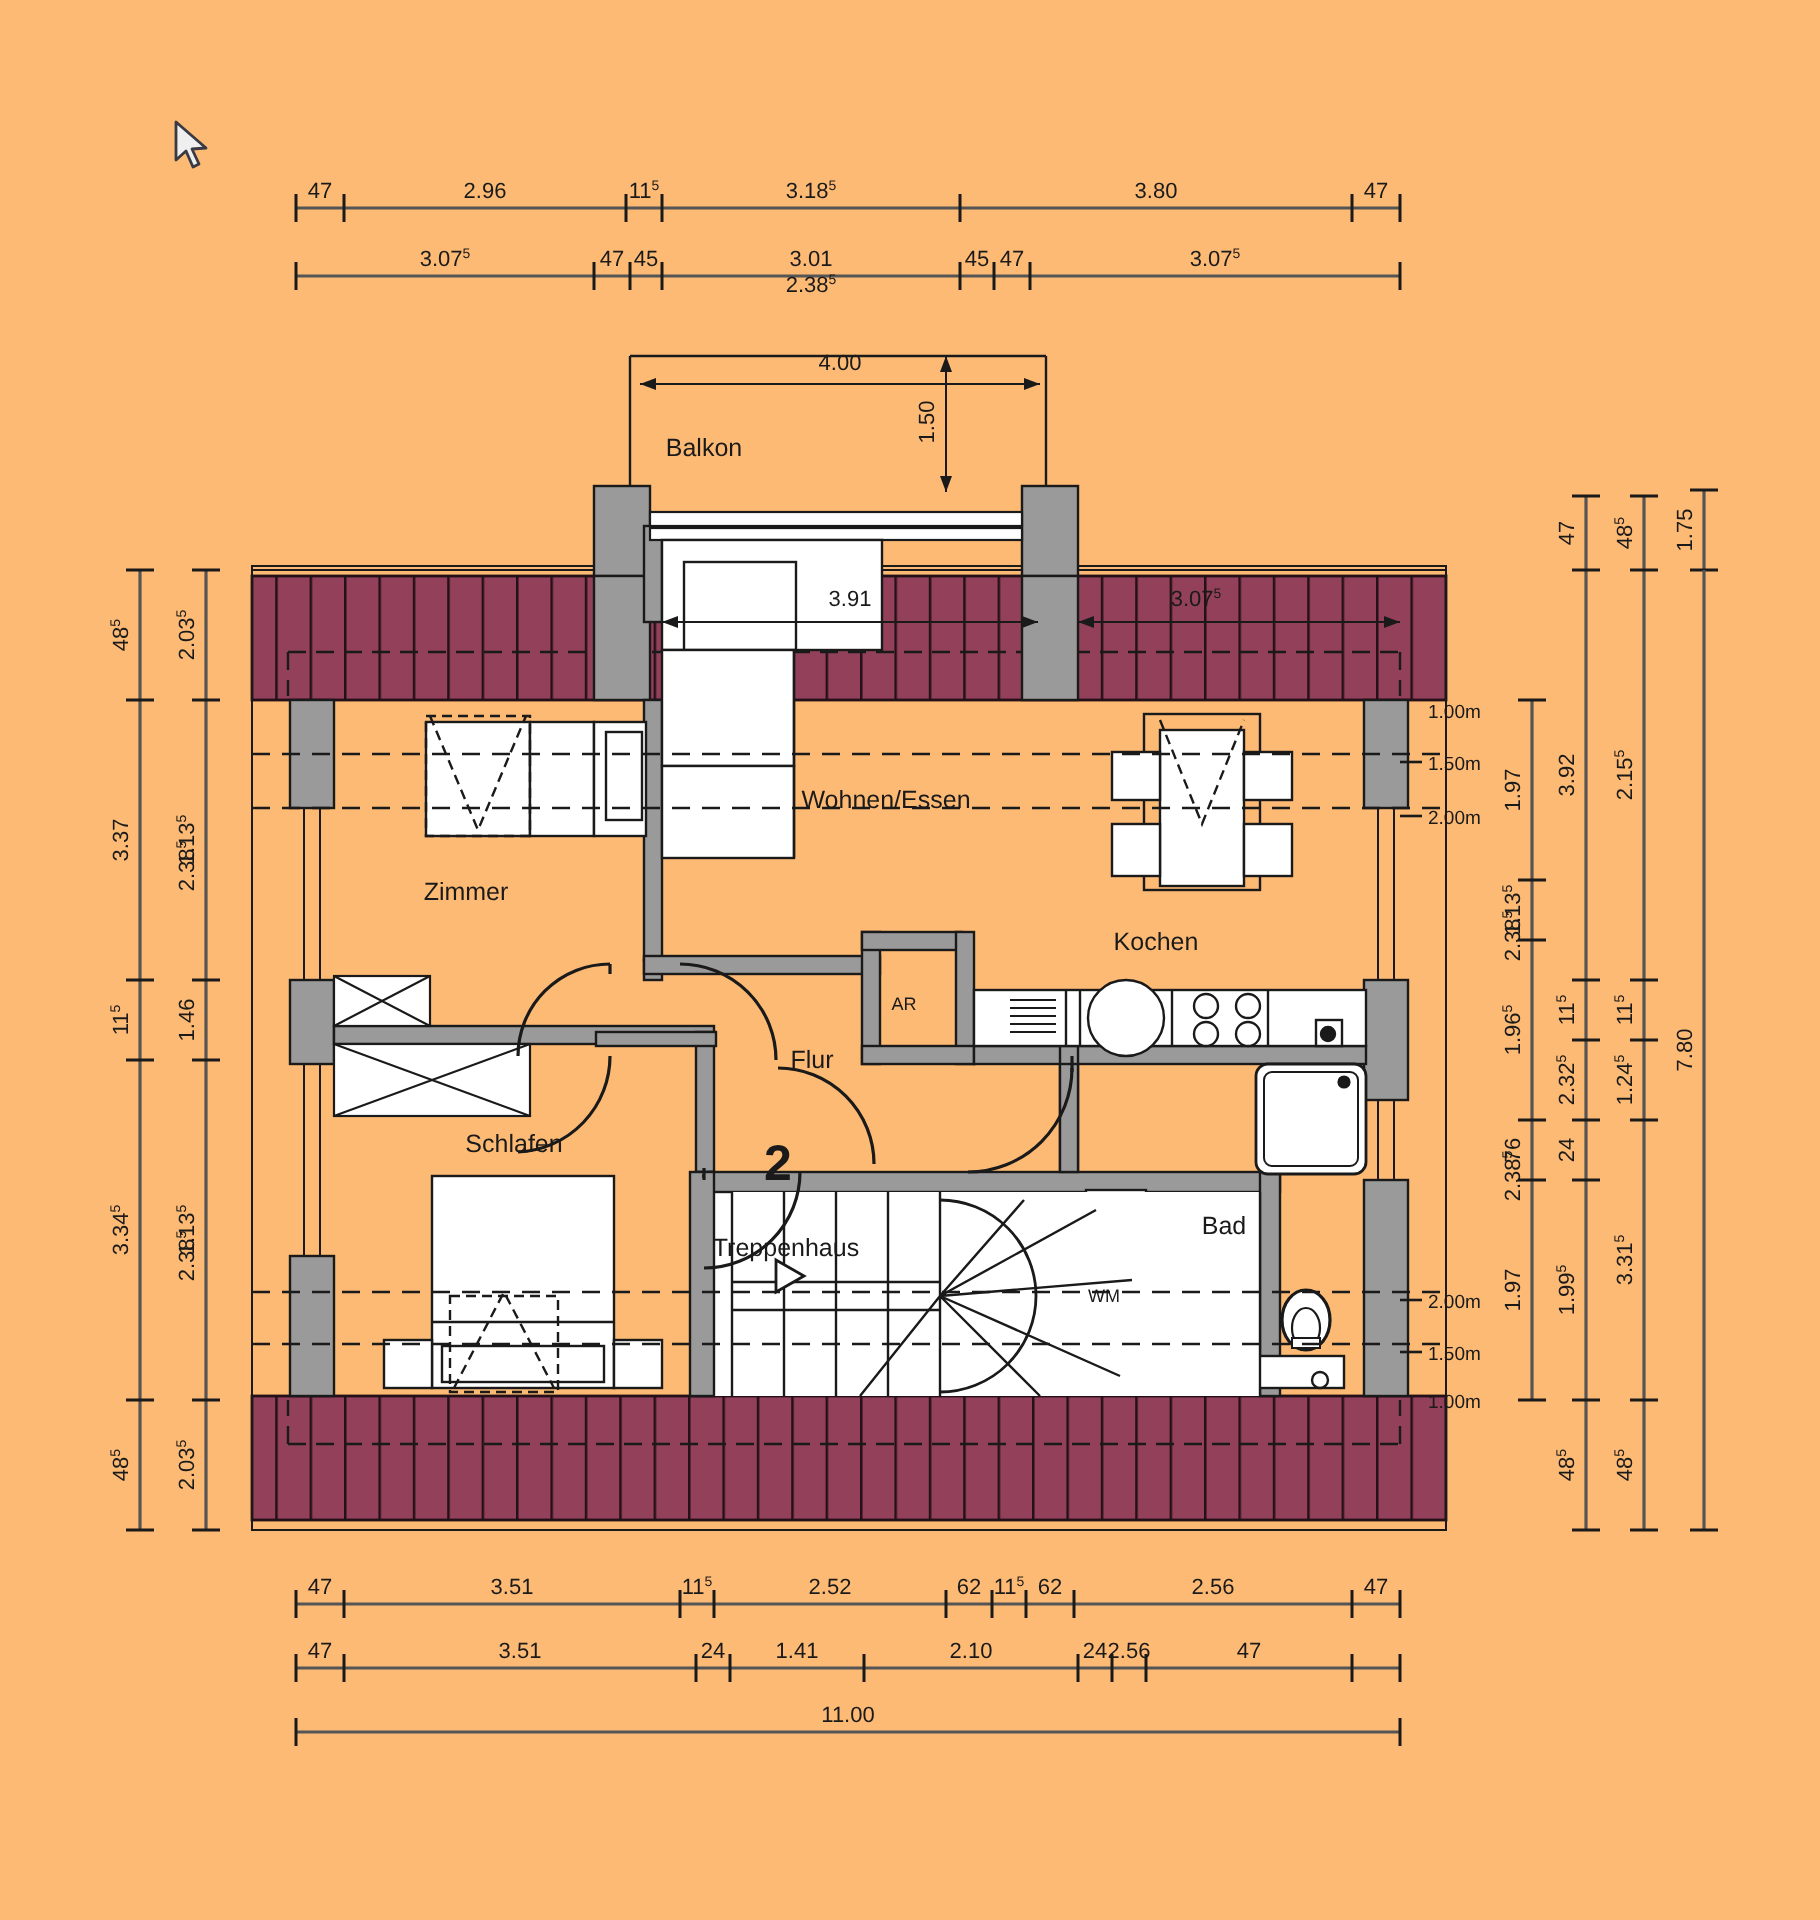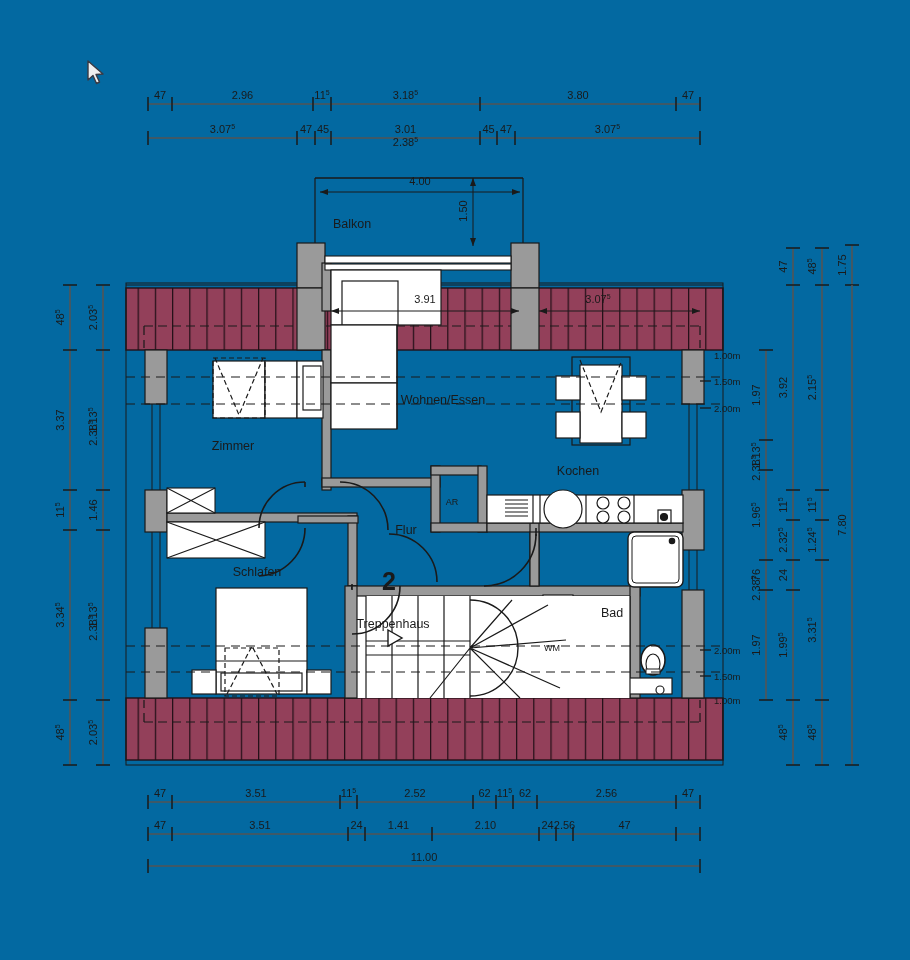--- a/index.html
+++ b/index.html
@@ -1,18 +1,18 @@
 <!DOCTYPE html>
 <html><head>
 <meta charset="utf-8">
 <title>Grundriss</title>
 <style>
   html,body{margin:0;padding:0;background:#ffffff;}
   body{font-family:"Liberation Sans",sans-serif;}
-  #stage{position:relative;width:910px;height:960px;background:#0369a1;overflow:hidden;}
+  #stage{position:relative;width:910px;height:960px;background:#fdba74;overflow:hidden;}
   #plan{position:absolute;left:0;top:0;width:910px;height:960px;}
   .cursor{position:absolute;width:22px;height:26px;pointer-events:none;}
   svg text{font-family:"Liberation Sans",sans-serif;fill:#1a1a1a;}
 </style>
 </head>
 <body>
 
 <div id="stage">
 
 <svg id="plan" viewBox="0 0 910 960">

